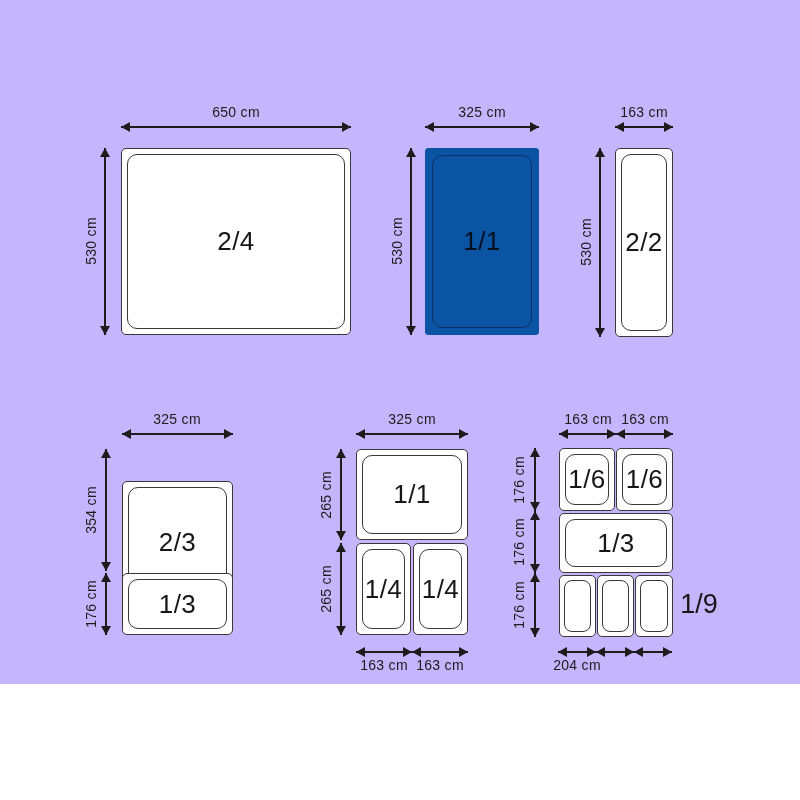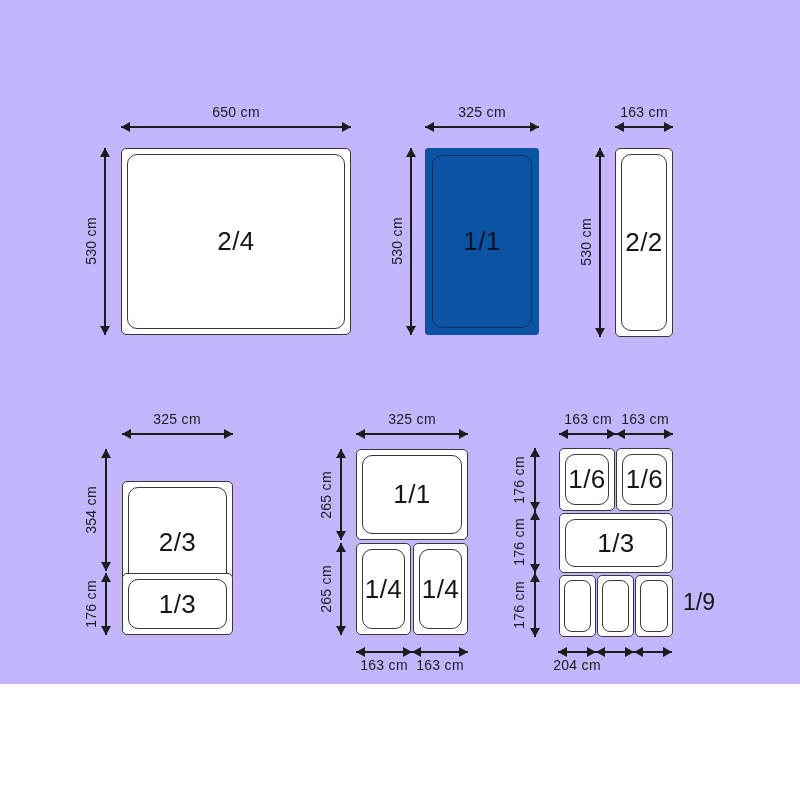--- a/index.html
+++ b/index.html
@@ -32,21 +32,21 @@
     border-left:5px solid transparent; border-right:5px solid transparent; border-top:9px solid #1c1c1c; }
   
   .pan { position:absolute; background:#ffffff; border:1.4px solid #383838; border-radius:5px; box-sizing:border-box; }
   .pan .inner { position:absolute; inset:5px; border:1.2px solid #383838; border-radius:10px; }
   .pan.sm .inner { inset:4px; border-radius:8px; }
   .pan .plabel { position:absolute; inset:0; display:flex; align-items:center; justify-content:center;
     font-size:26px; font-weight:500; color:#161616; letter-spacing:.5px; }
   .pan.hl { background:#0B54A4; border-color:#0B54A4; border-radius:3px; }
   .pan.hl .inner { inset:6px; border:1.6px solid #0D3064; border-radius:10px; }
   .pan.hl .plabel { color:#06101e; }
-  .freelab { position:absolute; font-size:23px; font-weight:500; color:#161616; text-align:center; }
+  .freelab { position:absolute; font-size:27px; font-weight:500; color:#161616; text-align:center; }
 </style>
 </head>
 <body>
 
 <div class="canvas">
 
   <div class="dlab" style="left:196px;top:104px;width:80px;">650 cm</div>
   <div class="ha" style="left:121px;top:126px;width:230px;"></div>
   <div class="vlab" style="left:31px;top:232px;">530 cm</div>
   <div class="va" style="left:104px;top:148px;height:187px;"></div>

